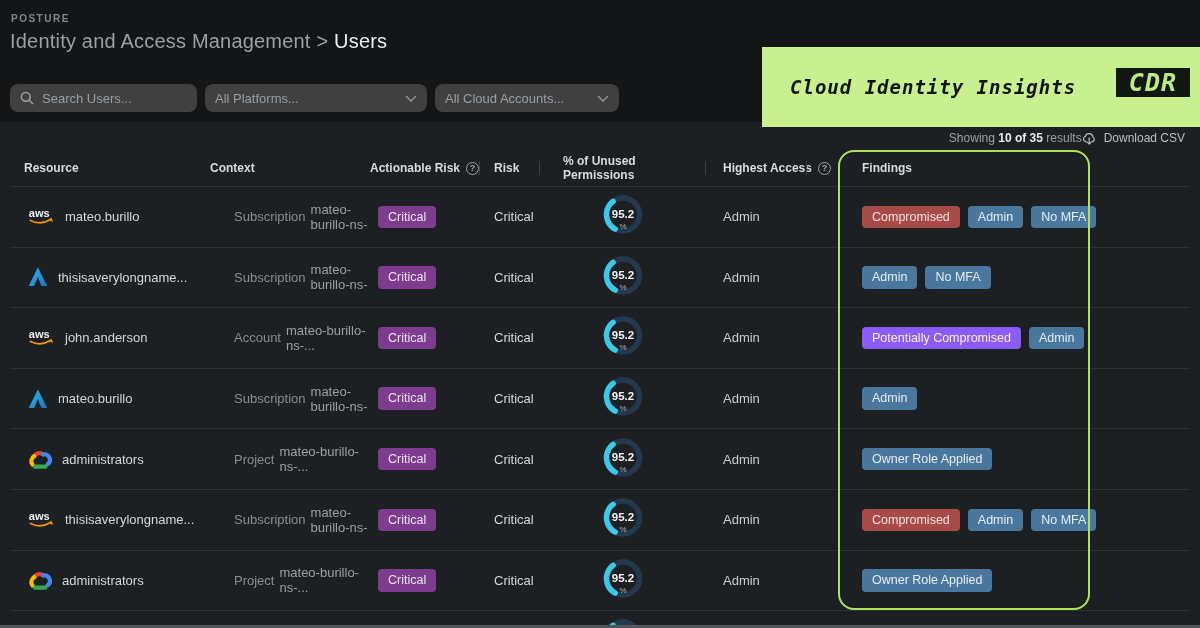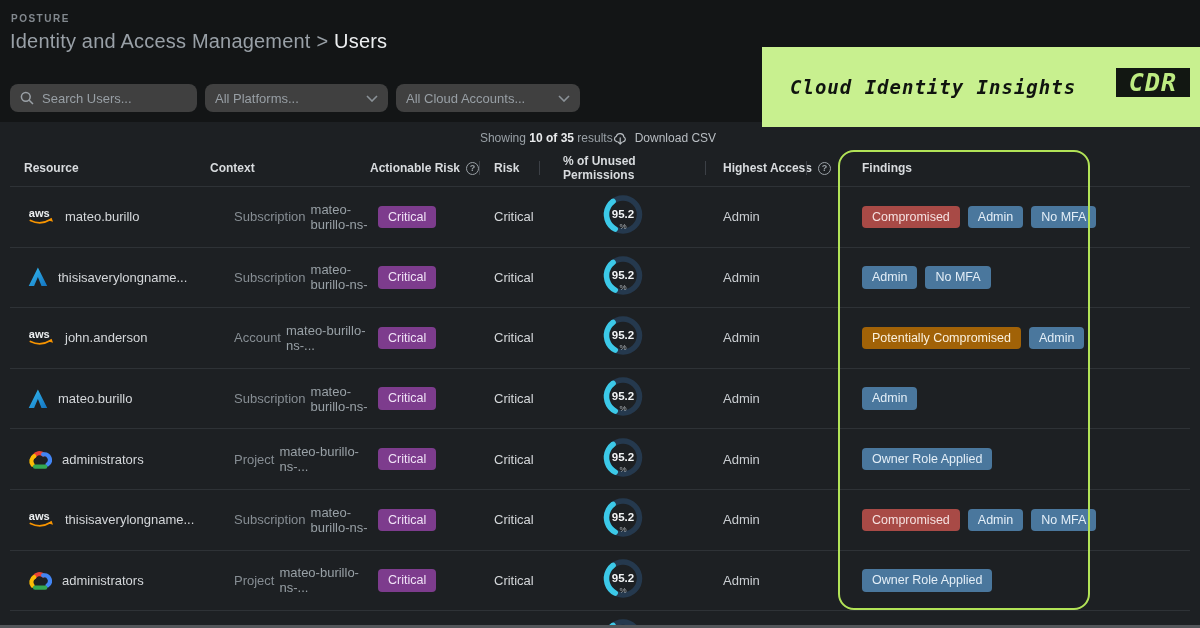--- a/index.html
+++ b/index.html
@@ -14,37 +14,37 @@
   .breadcrumb { position:absolute; top:30px; left:10px; font-size:20px; color:#99a0a7; letter-spacing:.2px; }
   .breadcrumb .current { color:#eceef0; }
   
   .filters { position:absolute; top:75px; left:10px; display:flex; gap:8px; }
   .searchbox, .dropdown {
     height:28px; background:#404040; border-radius:8px; display:flex; align-items:center;
     color:#989fa5; font-size:13px; padding:0 10px;margin-top:9px;
   }
   .searchbox { width:187px; gap:8px; }
   .dropdown { justify-content:space-between; }
-  .dd-1 { width:183px; } .dd-2 { width:184px; } .dd-3 { width:184px;gap:8px; }
+  .dd-1 { width:222px; } .dd-2 { width:184px; } .dd-3 { width:184px;gap:8px; }
   .icon { display:inline-flex; align-items:center; }
   
   .banner {
     position:absolute; left:762px; top:47px; width:438px; height:80px; z-index:5;
     display:flex; align-items:center;
   }
   .banner-title {
     margin-left:28px; font-family:"DejaVu Sans Mono", monospace; font-weight:bold;
     font-size:19px; letter-spacing:1px; color:#10140f;
   }
   .banner-tag {
     position:absolute; right:10px; top:21px; padding:0 13px;
     font-family:"DejaVu Sans Mono", monospace; font-weight:bold; font-size:25px; letter-spacing:1px;
   }
   
-  .toolbar { position:absolute; top:131px; left:11px; right:15px; display:flex; justify-content:center; align-items:center; }
+  .toolbar { position:absolute; top:131px; left:11px; right:15px; display:flex; justify-content:flex-end; align-items:center; }
   .results { font-size:12px; color:#99a0a6; }
   .results b { color:#e8eaec; }
   .download { display:flex; align-items:center; gap:7px; font-size:12px; color:#b9bec3; cursor:pointer; }
   
   .tablewrap { position:absolute; top:150px; left:10px; right:10px; }
   .grid {
     display:grid;
     grid-template-columns:200px 160px 110px 60px 166px 128px auto;
     align-items:center;
   }
@@ -72,21 +72,21 @@
   .c-gauge { justify-content:center; }
   .c-access { padding-left:17px; color:#c9cdd1; }
   .c-findings { padding-left:28px; gap:8px; }
   .badge {
     display:inline-block; padding:4px 10px; border-radius:4px; font-size:12.5px; line-height:1.15;
     white-space:nowrap;
   }
   .badge-critical { background:#7d3c8d; color:#f0e2f6; }
   .badge-red    { background:#a84a46; color:#f5e1e0; }
   .badge-blue   { background:#4a779d; color:#e3eef7; }
-  .badge-orange { background:#a16207; color:#faf0dd; }
+  .badge-orange { background:#8b5cf6; color:#faf0dd; }
   .partialrow { height:18px; border-top:1px solid #2e3236; overflow:hidden; }
   .partialrow .c-gauge { padding-top:6px; }
   
   .highlight {
     position:absolute; left:838px; top:150px; width:252px; height:460px;
     border:2.5px solid #b2e357; border-radius:16px; z-index:4; pointer-events:none;
   }
   .bottombar { position:absolute; left:0; right:0; bottom:0; height:3px; background:#53565a; z-index:6; }
 </style>
 </head>

